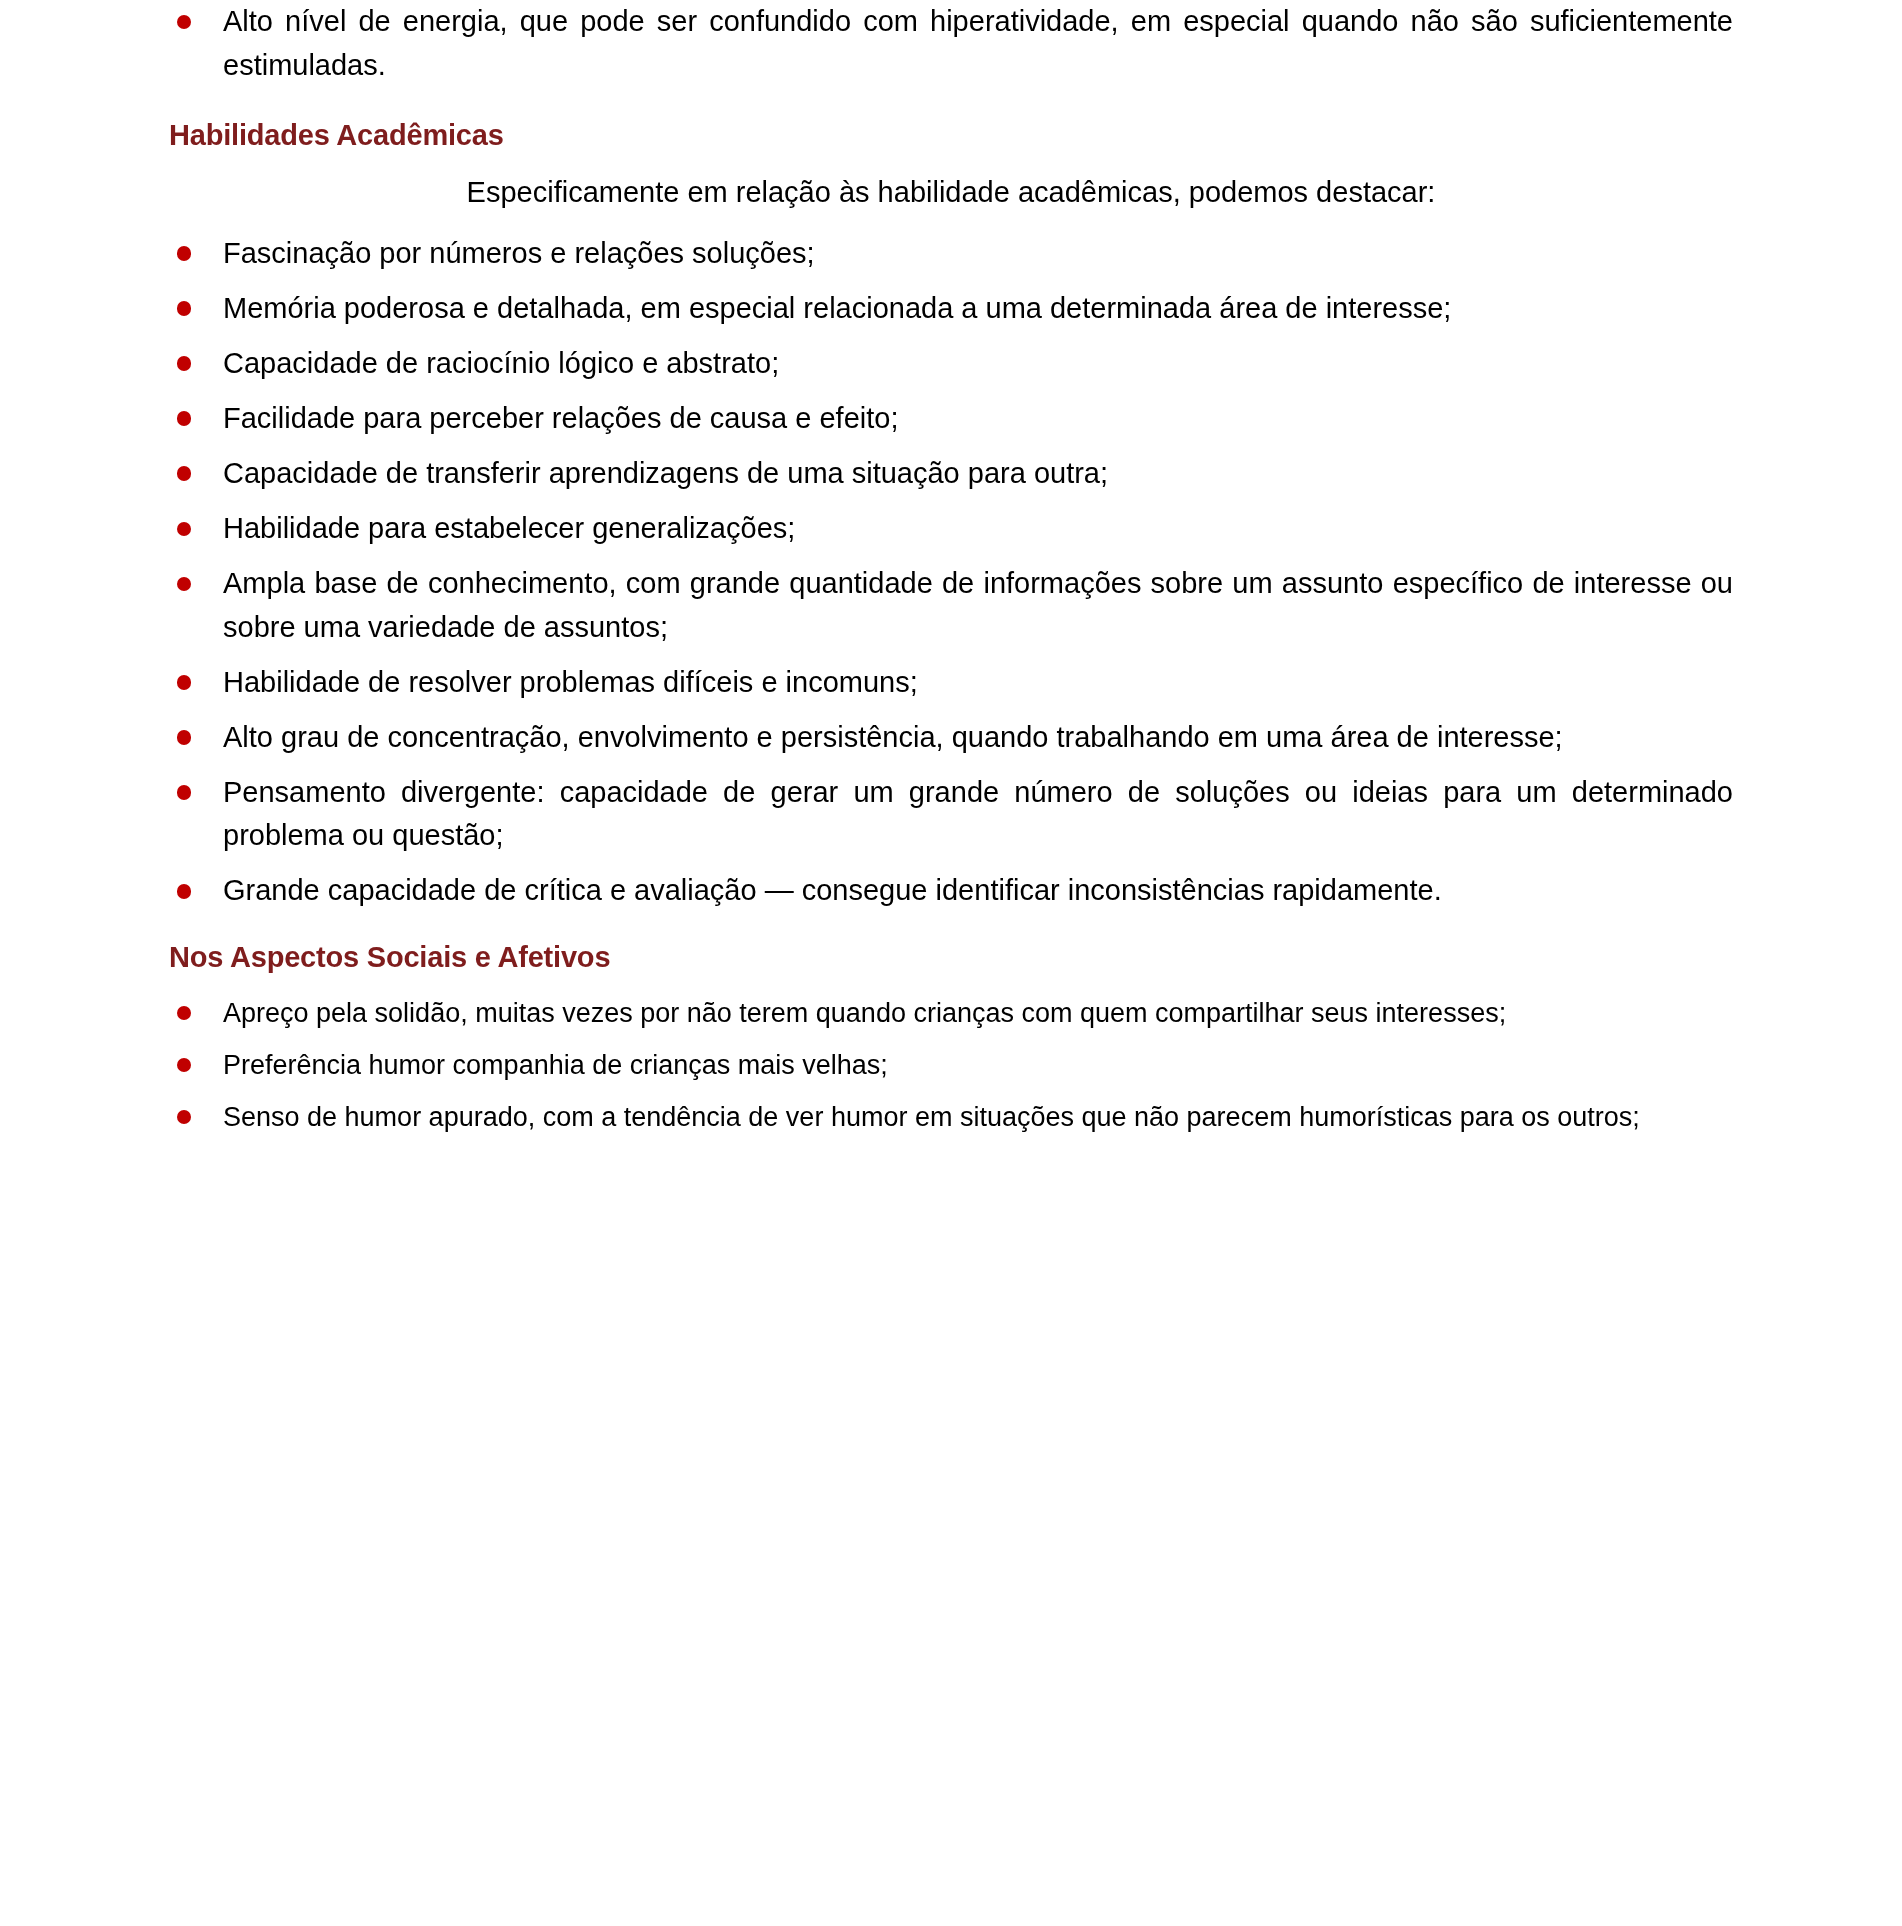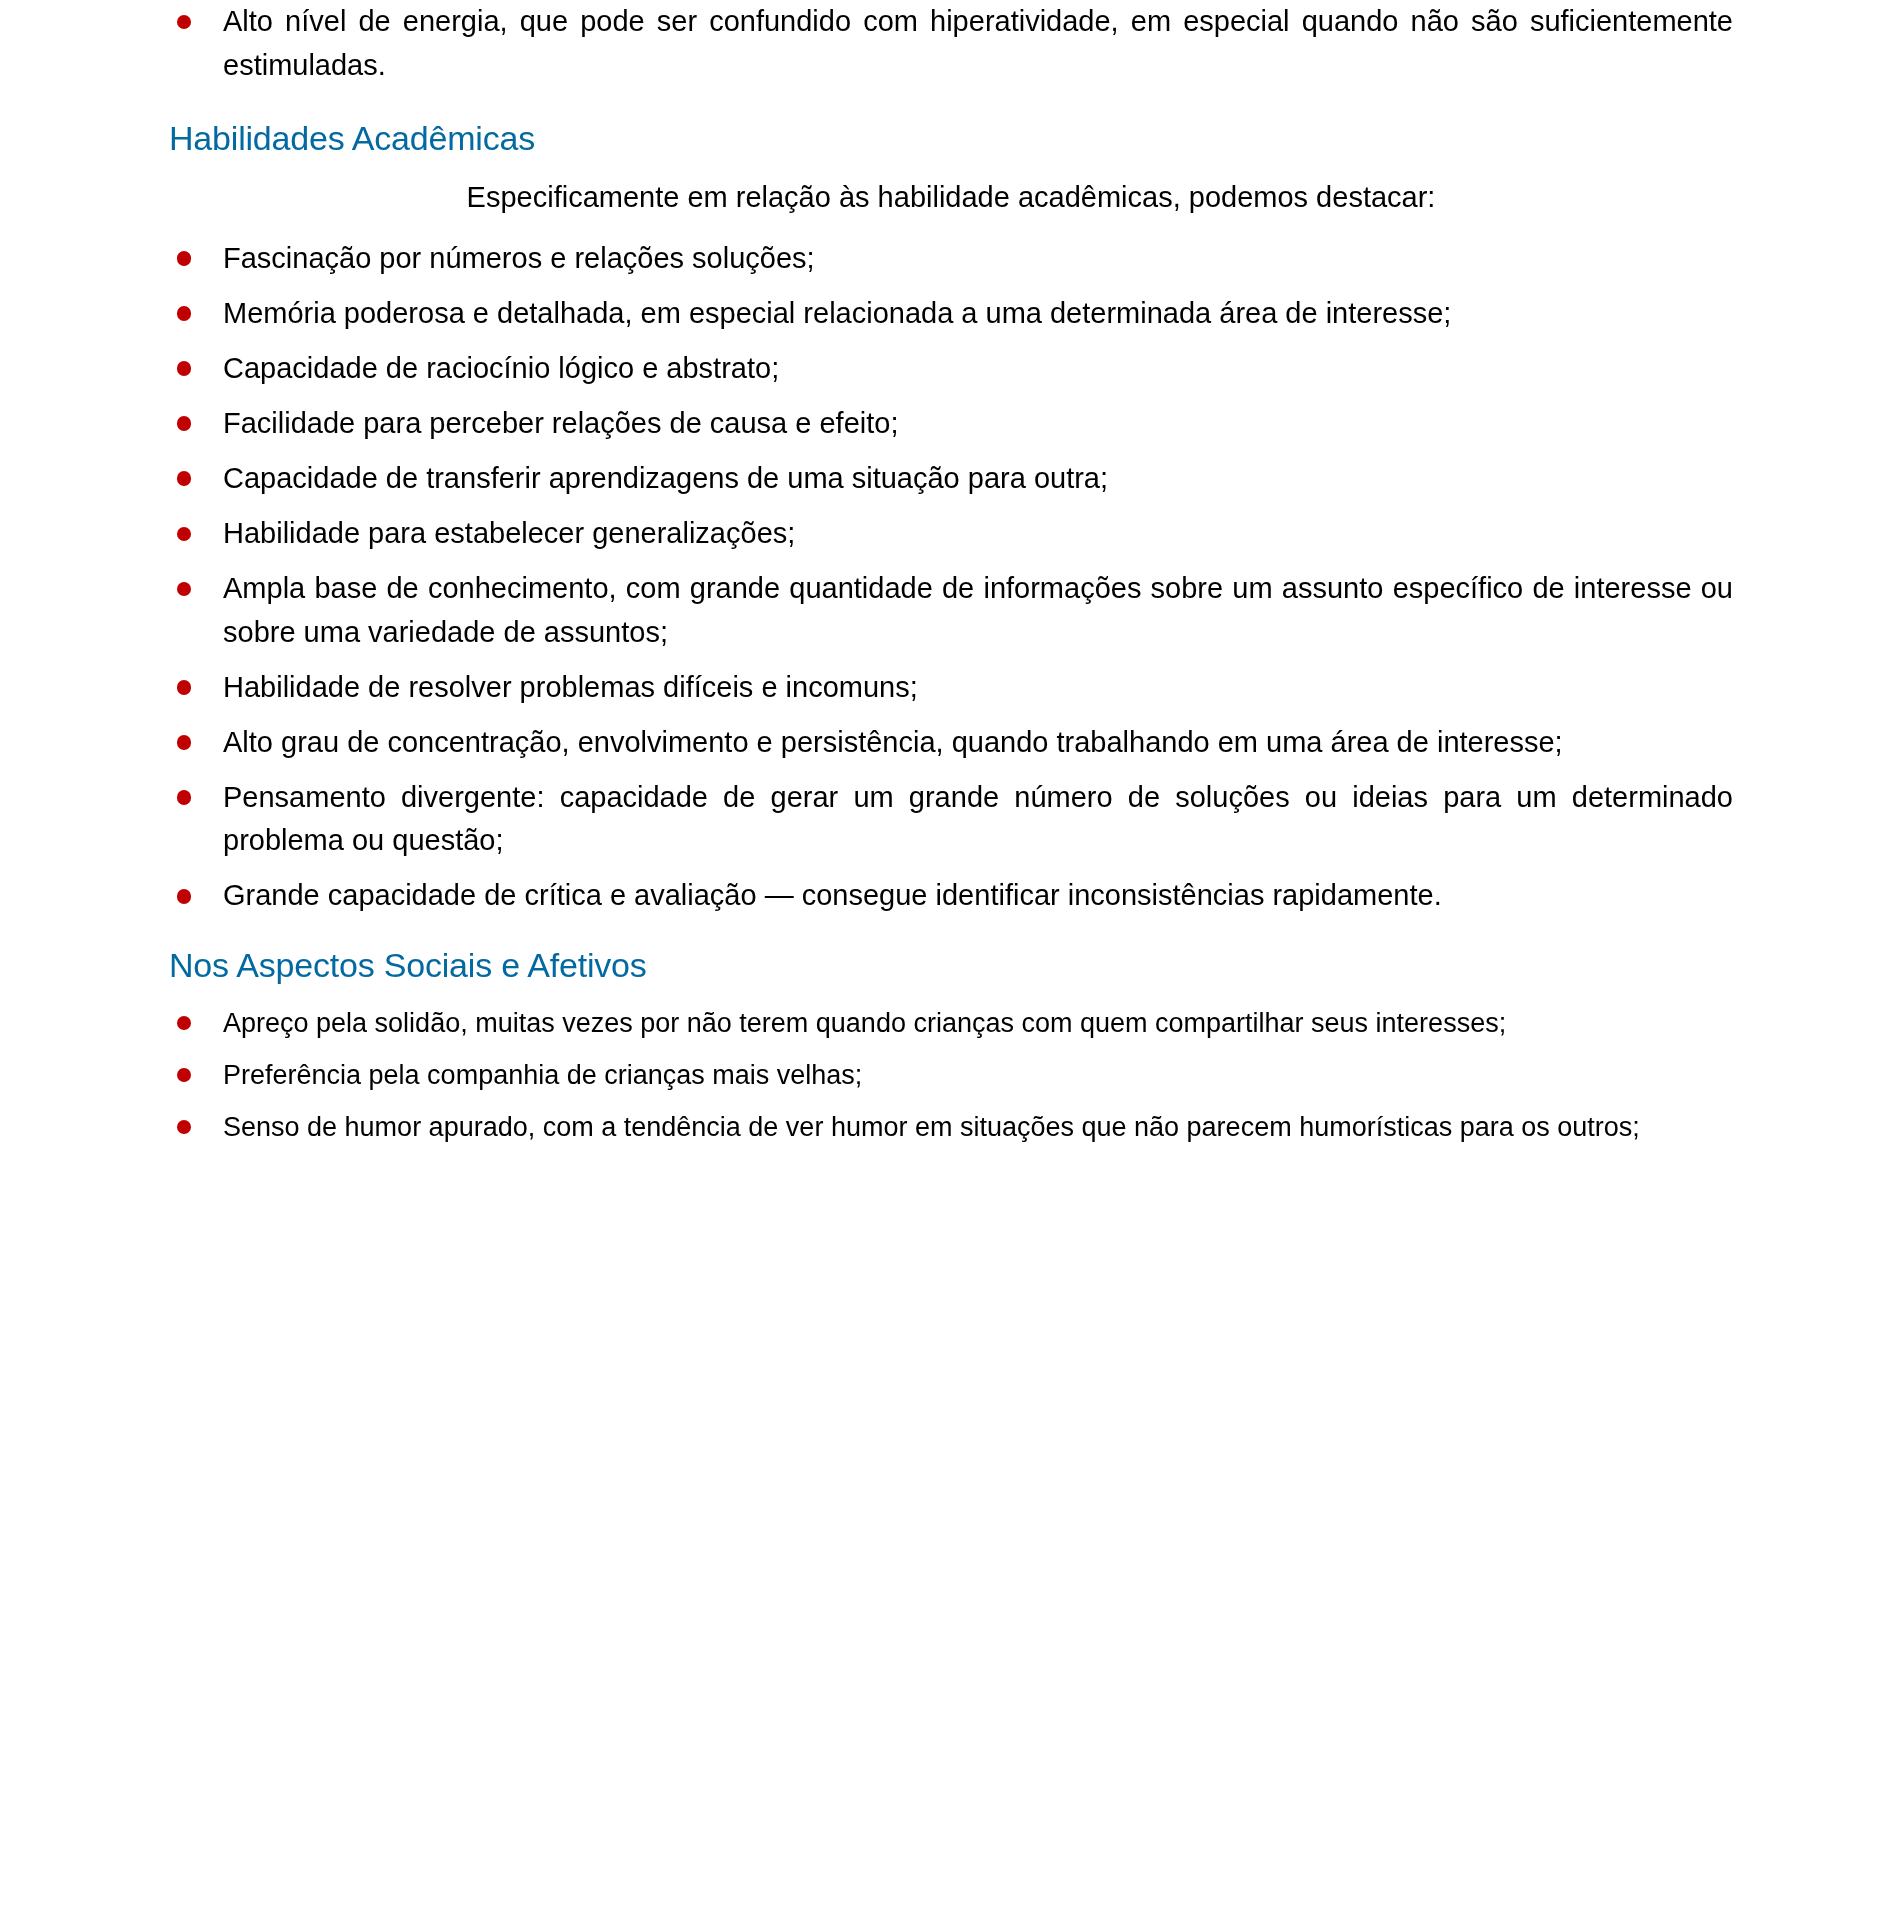--- a/index.html
+++ b/index.html
@@ -19,23 +19,23 @@
   .page {
     box-sizing: border-box;
     width: 1902px;
     height: 2315px;
     padding: 0 169px 0 169px;
     position: relative;
   }
 
   
   .section-heading {
-    color: #0369a1;
-    font-weight: normal;
-    font-size: 34px;
+    color: #7f1d1d;
+    font-weight: bold;
+    font-size: 29px;
     line-height: 1.0;
     margin: 30px 0 21px 0;
     letter-spacing: -0.2px;
   }
   .section-heading.first { margin-top: 34px; }
 
   
   .intro-paragraph {
     font-size: 29px;
     line-height: 1.50;
@@ -151,21 +151,21 @@
 
   <h2 class="section-heading">Nos Aspectos Sociais e Afetivos</h2>
 
   <ul class="bullets compact">
     <li>
       <span class="bullet-dot"></span>
       <span>Apreço pela solidão, muitas vezes por não terem quando crianças com quem compartilhar seus interesses;</span>
     </li>
     <li>
       <span class="bullet-dot"></span>
-      <span>Preferência pela companhia de crianças mais velhas;</span>
+      <span>Preferência humor companhia de crianças mais velhas;</span>
     </li>
     <li>
       <span class="bullet-dot"></span>
       <span>Senso de humor apurado, com a tendência de ver humor em situações que não parecem humorísticas para os outros;</span>
     </li>
   </ul>
 
 </div>
 
 

